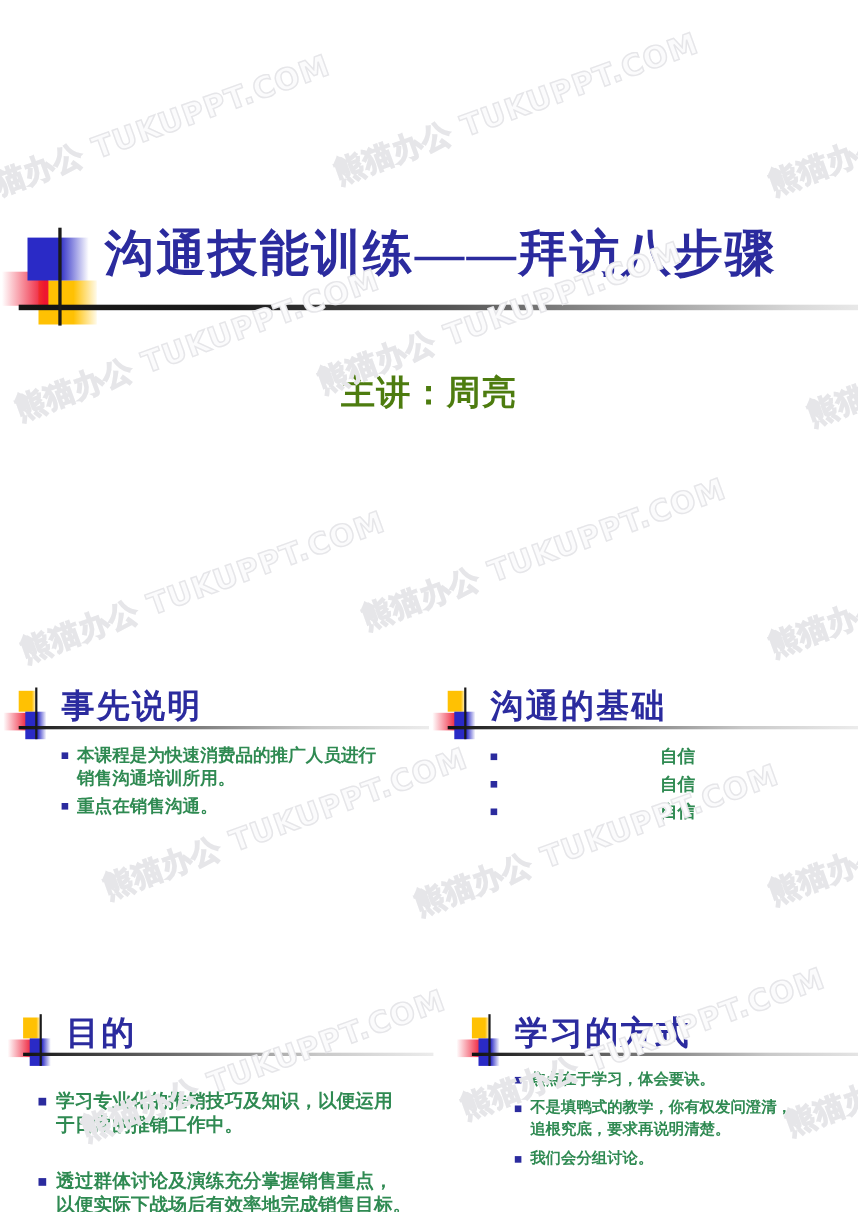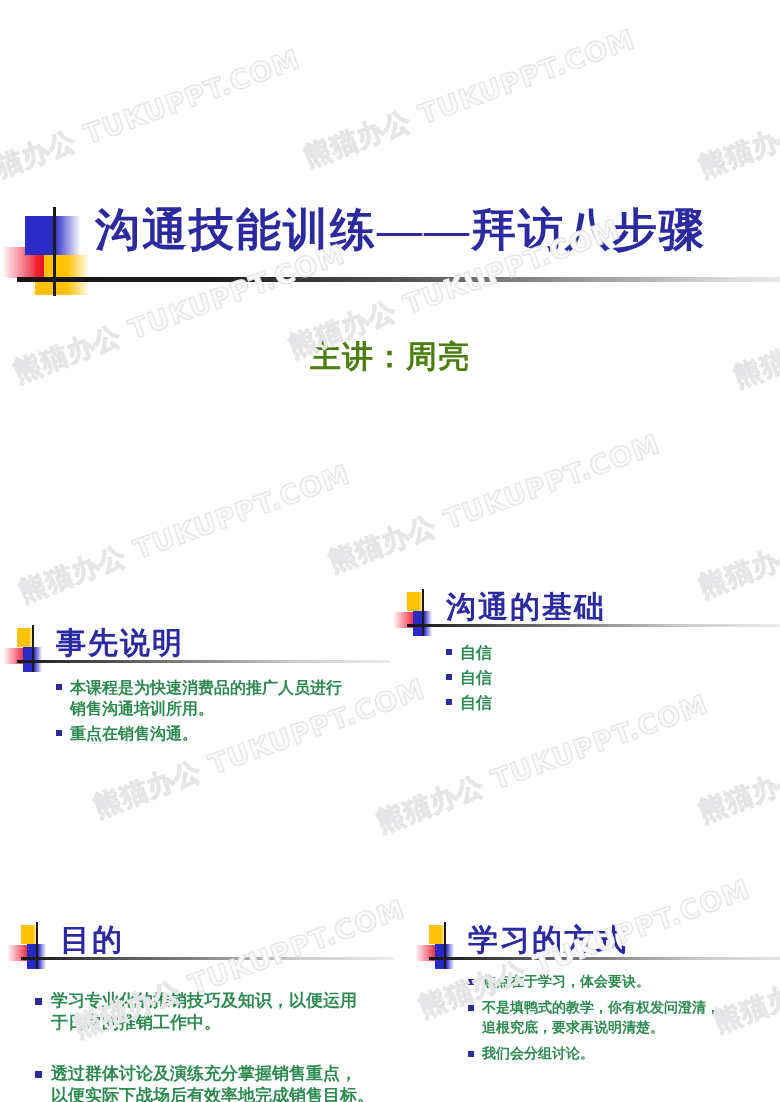--- a/index.html
+++ b/index.html
@@ -33,21 +33,21 @@
     position:absolute;left:95px;top:202px;margin:0;z-index:6;
     font-size:45px;font-weight:bold;line-height:56px;letter-spacing:2px;color:#2b2b9e;
   }
   .hero-sub{
     position:absolute;left:0;top:333px;width:780px;margin:0;text-align:center;
     font-size:31px;font-weight:bold;line-height:48px;letter-spacing:1px;color:#4d7c0f;
   }
   
   .mini{position:absolute;width:390px;height:200px;}
   #s1{left:0;top:620px;}
-  #s2{left:390,top:620px;left:390px;top:584px;}
+  #s2{left:390,top:620px;left:390px;top:620px;text-align:center;}
   #s3{left:4px;top:917px;height:185px;}
   #s4{left:412px;top:917px;height:185px;}
   .mini .deco-y{position:absolute;left:17px;top:8px;width:16px;height:19px;
     background:linear-gradient(to right,#ffc103 75%,rgba(255,236,170,0.3));z-index:1;}
   .mini .deco-r{position:absolute;left:2px;top:28px;width:26px;height:16px;
     background:linear-gradient(to left,#ee1530 8%,rgba(255,255,255,0) 96%);z-index:2;}
   .mini .deco-b{position:absolute;left:23px;top:27px;width:20px;height:25px;
     background:linear-gradient(to right,#2a2ac6 55%,rgba(255,255,255,0) 96%);z-index:3;}
   .mini .deco-v{position:absolute;left:32px;top:5px;width:2px;height:47px;background:#1a1a1a;z-index:5;}
   .mini .rule{position:absolute;left:17px;top:40px;right:0;height:3px;z-index:4;

